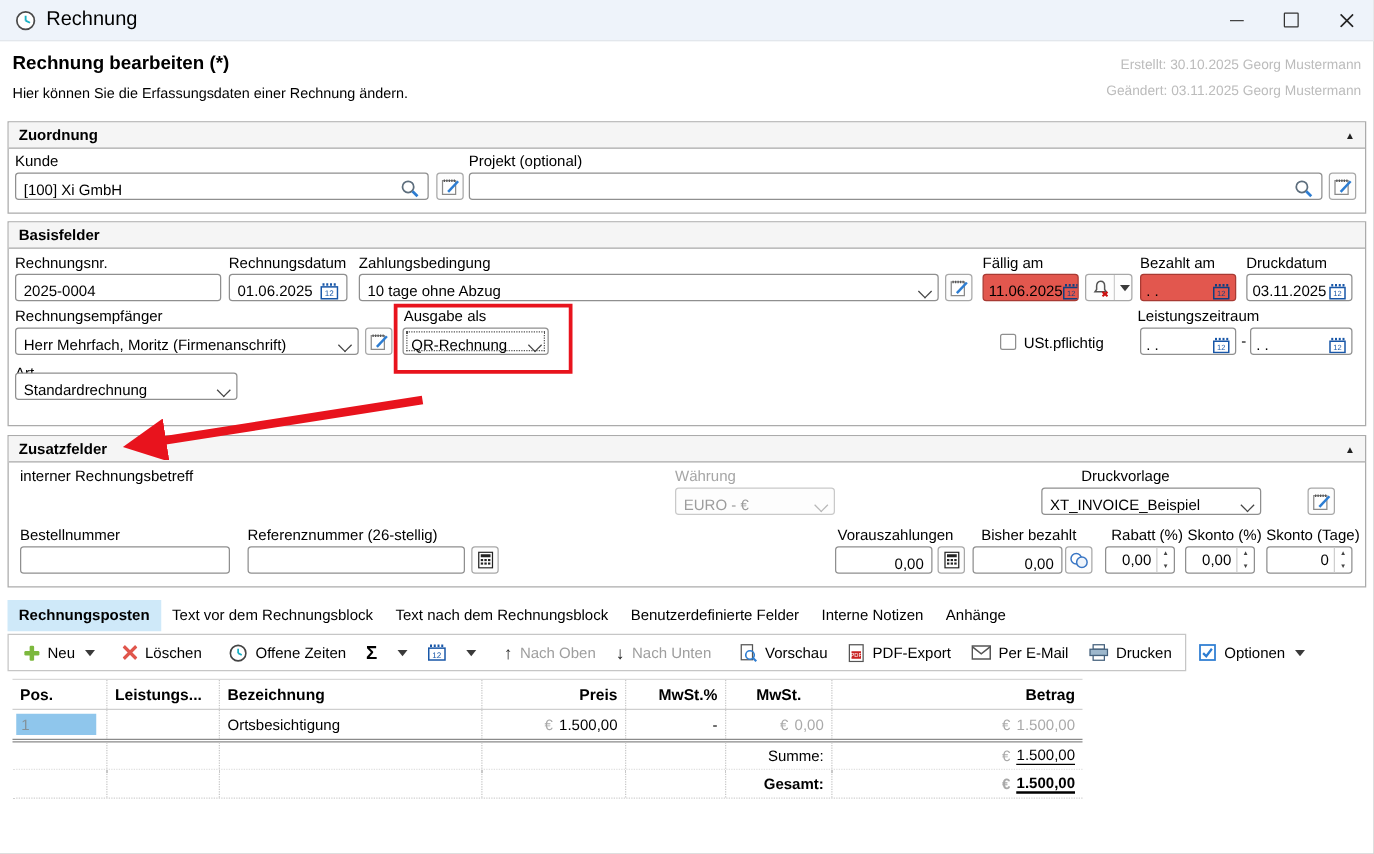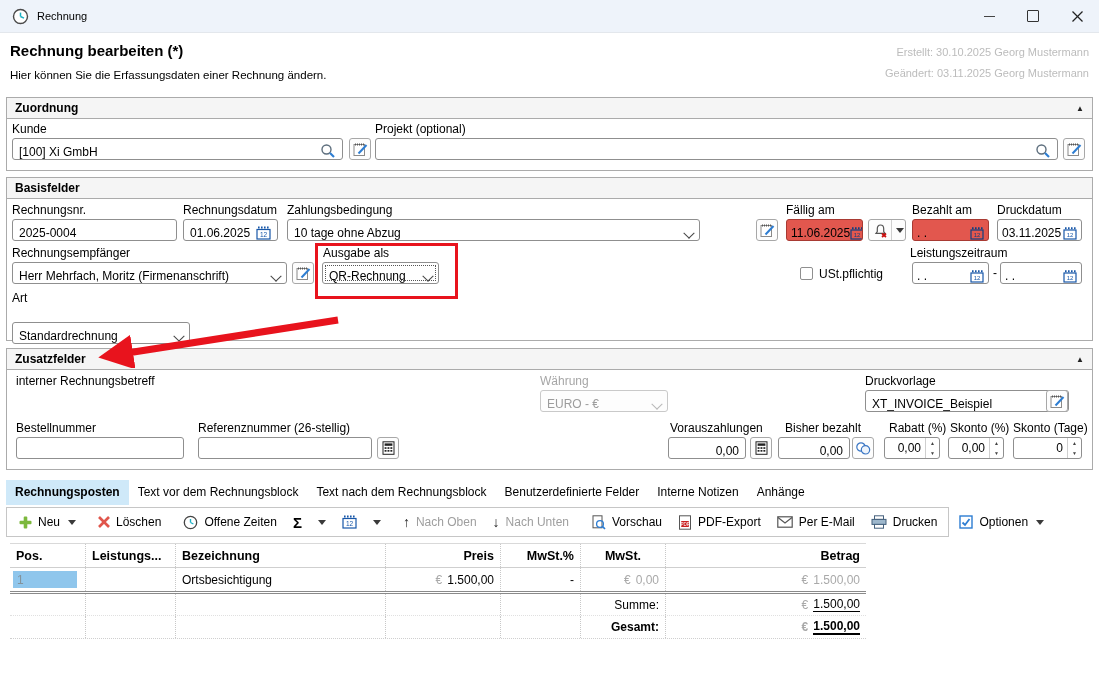--- a/index.html
+++ b/index.html
@@ -1,20 +1,20 @@
 <!DOCTYPE html>
 <html><head>
 <meta charset="utf-8">
 <style>
   html,body{margin:0;padding:0;background:#e8e8e8;font-family:"Liberation Sans",sans-serif;}
   #app{position:relative;width:1099px;height:683px;background:#fff;outline:1px solid #7a7a7a;overflow:hidden;font-size:12px;color:#000;}
   .abs{position:absolute;box-sizing:border-box;}
   
   .titlebar{left:0;top:0;width:1099px;height:33px;background:#eef3fa;border-bottom:1px solid #e3e7ec;display:flex;align-items:center;}
-  .titlebar .ttl{margin-left:8px;font-size:11px;}
+  .titlebar .ttl{margin-left:8px;font-size:16px;}
   .wbtn{width:44px;height:32px;display:flex;align-items:center;justify-content:center;}
   .minglyph{width:11px;height:1px;background:#444;}
   .maxglyph{width:10px;height:10px;border:1.3px solid #333;border-radius:1px;}
   
   .lbl{position:absolute;box-sizing:border-box;font-size:12px;white-space:nowrap;}
   .lbl.dis{color:#a6a6a6;}
   .inp{position:absolute;box-sizing:border-box;height:22px;border:1px solid #8f8f8f;border-radius:3px;background:#fff;display:flex;align-items:flex-end;padding:0 6px;font-size:12px;white-space:nowrap;overflow:hidden;}
   .inp.red{background:#e2574e;border-color:#a83a33;}
   .inp.dis{border-color:#c9c9c9;color:#9c9c9c;background:#fdfdfd;}
   .chev{margin-left:auto;width:7px;height:7px;border-right:1.5px solid #454545;border-bottom:1.5px solid #454545;transform:rotate(45deg) translate(-2px,-2px);flex:none;}
@@ -158,21 +158,21 @@
   <div class="inp" style="left:183px;top:219px;width:95px;">
     <span>01.06.2025</span>
     <span class="icon-right">
       <svg width="15" height="14">
           <rect x="1" y="3.5" width="13" height="9.5" fill="#fff" stroke="#1857a8" stroke-width="1.2"></rect>
           <line x1="2" y1="1.5" x2="14" y2="1.5" stroke="#1857a8" stroke-dasharray="1.6 1.4" stroke-width="2"></line>
           <text x="7.5" y="11" font-size="6.5" text-anchor="middle" fill="#1857a8">12</text>
         </svg>
     </span>
   </div>
-  <div class="inp" style="left:287px;top:219px;width:413px;">
+  <div class="inp" style="left:287px;top:219px;width:464px;">
     <span>10 tage ohne Abzug</span>
     <span class="chev"></span>
   </div>
   <div class="btn" style="left:756px;top:219px;">
     <svg width="15" height="15">
         <rect x="1" y="2.5" width="10.5" height="11" fill="#fff" stroke="#8a8a8a"></rect>
         <line x1="2" y1="2.5" x2="11.5" y2="2.5" stroke="#555" stroke-dasharray="1 1" stroke-width="2"></line>
         <line x1="5.5" y1="11.5" x2="13.5" y2="3" stroke="#2d7dd2" stroke-width="2"></line>
       </svg>
   </div>
@@ -258,21 +258,21 @@
     <span class="icon-right">
       <svg width="14" height="13">
           <rect x="1" y="3" width="12" height="9" fill="#fff" stroke="#1857a8" stroke-width="1.2"></rect>
           <line x1="2" y1="1.2" x2="13" y2="1.2" stroke="#1857a8" stroke-dasharray="1.6 1.4" stroke-width="2"></line>
           <text x="7" y="10.2" font-size="6" text-anchor="middle" fill="#1857a8">12</text>
         </svg>
     </span>
   </div>
 
   <div class="lbl" style="left:12px;top:291px;">Art</div>
-  <div class="inp" style="left:12px;top:322px;width:178px;">
+  <div class="inp" style="left:12px;top:298px;width:178px;">
     <span>Standardrechnung</span>
     <span class="chev"></span>
   </div>
 
   <svg class="abs" style="left:80px;top:310px;pointer-events:none;z-index:5;" width="275" height="58">
     <defs>
         <marker id="ah" markerWidth="5" markerHeight="5" refX="3.6" refY="2.5" orient="auto">
           <path d="M0,0 L5,2.5 L0,5 Z" fill="#e8131d"></path>
         </marker>
       </defs>
@@ -285,21 +285,21 @@
       <span class="collapse">▲</span>
     </div>
   </div>
   <div class="lbl" style="left:16px;top:374px;">interner Rechnungsbetreff</div>
   <div class="lbl dis" style="left:540px;top:374px;">Währung</div>
   <div class="lbl" style="left:865px;top:374px;">Druckvorlage</div>
   <div class="inp dis" style="left:540px;top:390px;width:128px;">
     <span>EURO - €</span>
     <span class="chev"></span>
   </div>
-  <div class="inp" style="left:865px;top:390px;width:204px;">
+  <div class="inp" style="left:833px;top:390px;width:176px;">
     <span>XT_INVOICE_Beispiel</span>
     <span class="chev"></span>
   </div>
   <div class="btn" style="left:1046px;top:390px;">
     <svg width="15" height="15">
         <rect x="1" y="2.5" width="10.5" height="11" fill="#fff" stroke="#8a8a8a"></rect>
         <line x1="2" y1="2.5" x2="11.5" y2="2.5" stroke="#555" stroke-dasharray="1 1" stroke-width="2"></line>
         <line x1="5.5" y1="11.5" x2="13.5" y2="3" stroke="#2d7dd2" stroke-width="2"></line>
       </svg>
   </div>

